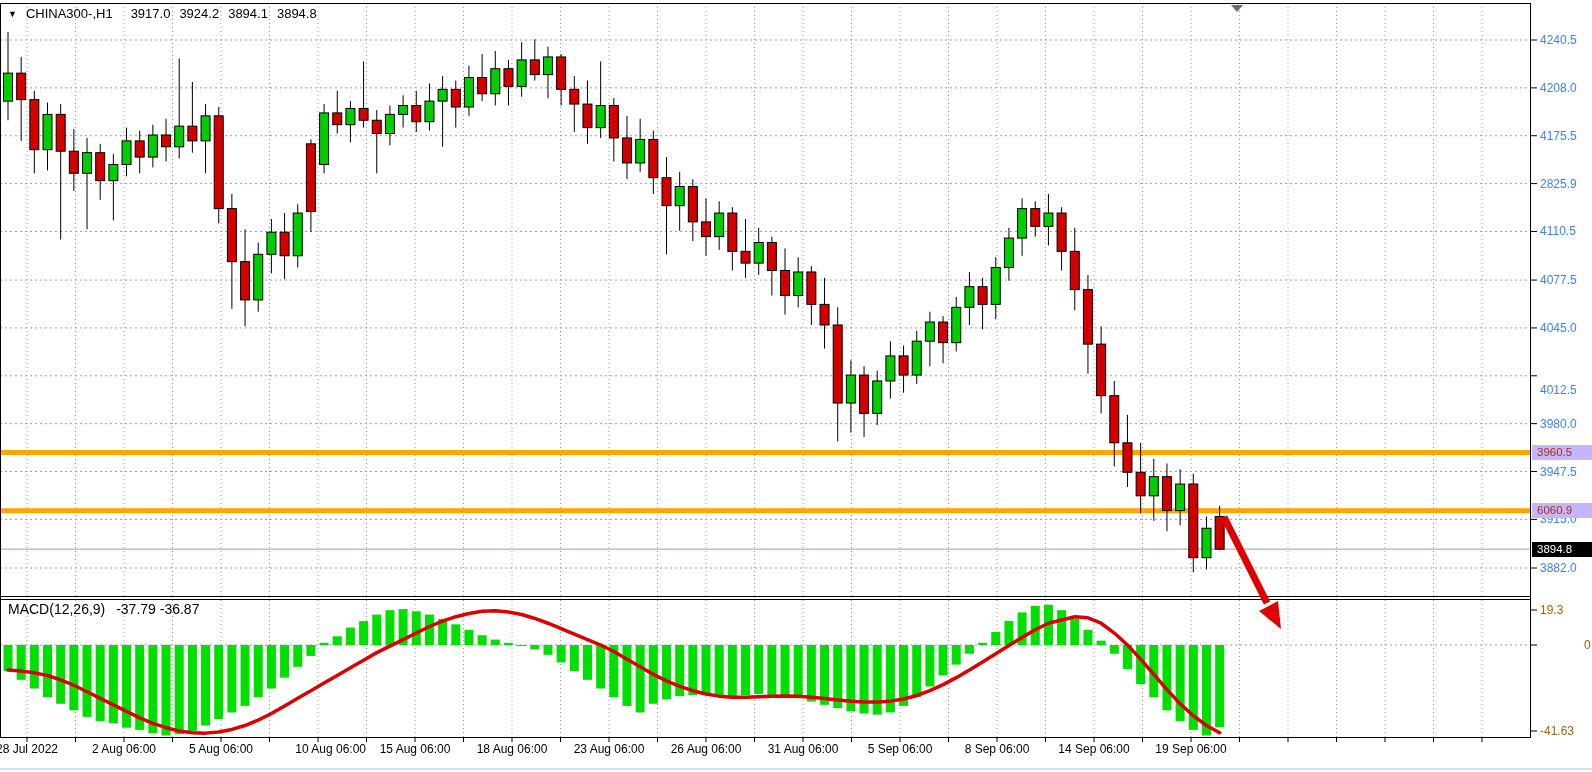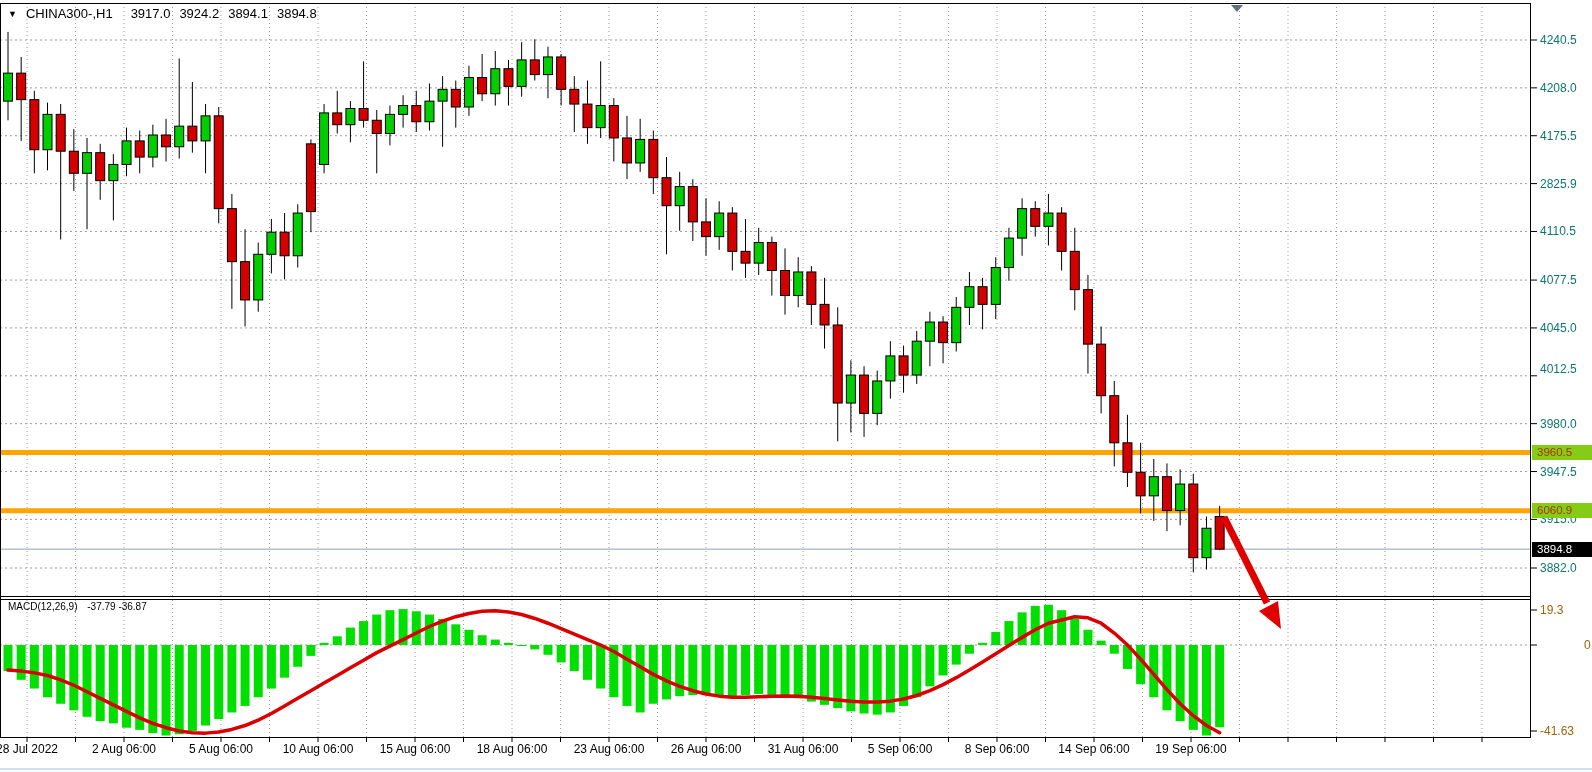--- a/index.html
+++ b/index.html
@@ -3,28 +3,28 @@
 <meta charset="utf-8">
 <style>
   html,body{margin:0;padding:0;background:#fff;width:1592px;height:772px;overflow:hidden;
     font-family:"Liberation Sans",sans-serif;position:relative;}
   .abs{position:absolute;}
   #chart-svg{position:absolute;left:0;top:0;z-index:1;}
   #symbol-info{left:8px;top:6px;z-index:6;font-size:13px;color:#000;display:flex;align-items:center;white-space:nowrap;}
   #symbol-info .tri{font-size:9px;margin-right:9px;cursor:pointer;}
   #symbol-info .sym{margin-right:18px;}
   #symbol-info .v{margin-right:9px;}
-  #macd-info{left:8px;top:601px;z-index:6;font-size:10px;color:#000;white-space:nowrap;}
+  #macd-info{left:8px;top:601px;z-index:6;font-size:14px;color:#000;white-space:nowrap;}
   #macd-info .v{margin-left:7px;}
-  .price-label{position:absolute;left:1540px;font-size:12px;color:#0f766e;z-index:5;line-height:14px;}
+  .price-label{position:absolute;left:1540px;font-size:12px;color:#3b82f6;z-index:5;line-height:14px;}
   .time-label{position:absolute;top:742px;width:96px;text-align:center;font-size:12px;color:#000;z-index:5;}
   .macd-axis-label{position:absolute;left:1540px;font-size:12px;color:#a16207;z-index:5;line-height:14px;}
   .tag{position:absolute;left:1532px;width:60px;height:15px;line-height:15px;font-size:11.5px;
     padding-left:5px;box-sizing:border-box;z-index:6;}
-  .tag.orange{background:#84cc16;color:#B03000;}
+  .tag.orange{background:#c4b5fd;color:#B03000;}
   .tag.black{background:#000;color:#fff;}
   #bottom-strip{left:0;top:768px;width:1592px;height:2px;background:#cfe0f2;z-index:4;}
 </style>
 </head>
 <body>
 
 <svg id="chart-svg" width="1592" height="772">
     <line x1="0" y1="40" x2="1530" y2="40" stroke="#9C9C9C" stroke-width="1" stroke-dasharray="2 3"></line>
     <line x1="0" y1="87.86610878661088" x2="1530" y2="87.86610878661088" stroke="#9C9C9C" stroke-width="1" stroke-dasharray="2 3"></line>
     <line x1="0" y1="135.73221757322176" x2="1530" y2="135.73221757322176" stroke="#9C9C9C" stroke-width="1" stroke-dasharray="2 3"></line>
@@ -463,31 +463,31 @@
 <div class="macd-axis-label" id="macd-lab-2" style="top: 724px;">-41.63</div>
 
 <div id="price-scale">
     <div class="price-label" style="top: 33px;">4240.5</div>
     <div class="price-label" style="top: 80.8661px;">4208.0</div>
     <div class="price-label" style="top: 128.732px;">4175.5</div>
     <div class="price-label" style="top: 176.598px;">2825.9</div>
     <div class="price-label" style="top: 224.464px;">4110.5</div>
     <div class="price-label" style="top: 273.067px;">4077.5</div>
     <div class="price-label" style="top: 320.933px;">4045.0</div>
-    <div class="price-label" style="top: 362px;">4012.5</div>
+    <div class="price-label" style="top: 383px;">4012.5</div>
     <div class="price-label" style="top: 416.665px;">3980.0</div>
     <div class="price-label" style="top: 464.531px;">3947.5</div>
     <div class="price-label" style="top: 512.397px;">3915.0</div>
     <div class="price-label" style="top: 561px;">3882.0</div>
   </div>
 <div id="time-scale">
     <div class="time-label" style="left: -21px;">28 Jul 2022</div>
     <div class="time-label" style="left: 76px;">2 Aug 06:00</div>
     <div class="time-label" style="left: 173px;">5 Aug 06:00</div>
-    <div class="time-label" style="left: 270px;">10 Aug 06:00</div>
+    <div class="time-label" style="left: 270px; text-align: right;">10 Aug 06:00</div>
     <div class="time-label" style="left: 367px;">15 Aug 06:00</div>
     <div class="time-label" style="left: 464px;">18 Aug 06:00</div>
     <div class="time-label" style="left: 561px;">23 Aug 06:00</div>
     <div class="time-label" style="left: 658px;">26 Aug 06:00</div>
     <div class="time-label" style="left: 755px;">31 Aug 06:00</div>
     <div class="time-label" style="left: 852px;">5 Sep 06:00</div>
     <div class="time-label" style="left: 949px;">8 Sep 06:00</div>
     <div class="time-label" style="left: 1046px;">14 Sep 06:00</div>
     <div class="time-label" style="left: 1143px;">19 Sep 06:00</div>
   </div>

